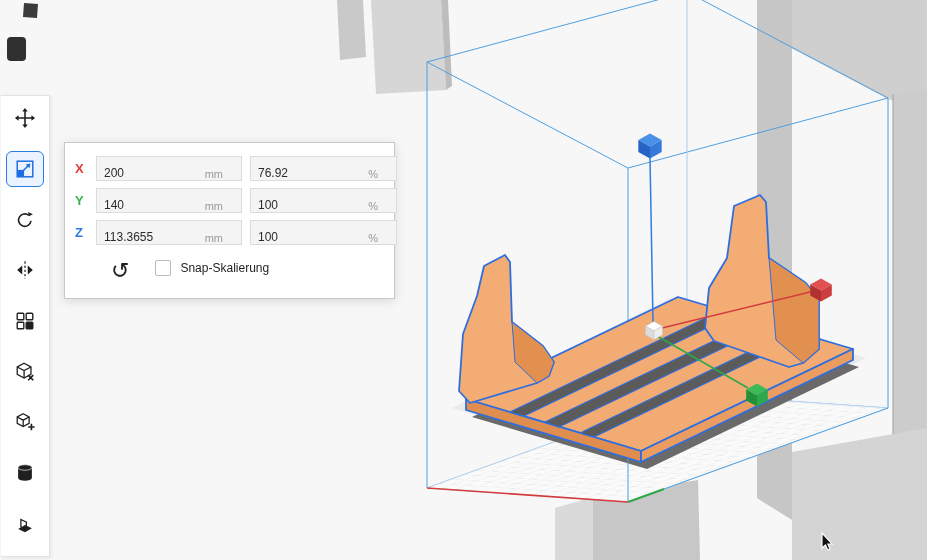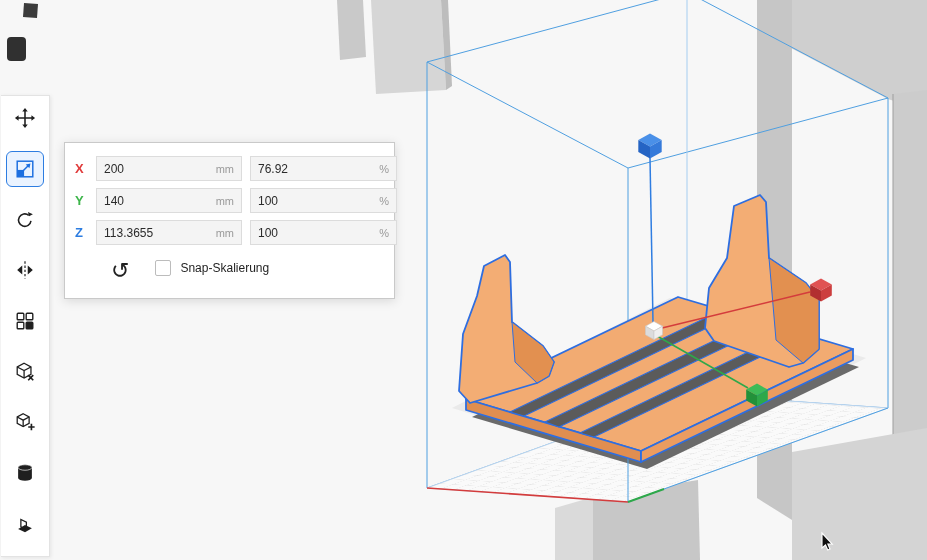--- a/index.html
+++ b/index.html
@@ -22,24 +22,24 @@
   .scale-panel{position:absolute;left:64px;top:142px;width:331px;background:#ffffff;
                border:1px solid #c9c9c9;box-shadow:0 2px 10px rgba(0,0,0,.13);
                padding:13px 12px 16px 10px;box-sizing:border-box;z-index:6;}
   .srow{display:grid;grid-template-columns:13px 146px 147px;column-gap:8px;align-items:center;
         margin-bottom:7px;}
   .axis{font-weight:bold;font-size:13px;text-align:left;}
   .axis.x{color:#e03c3c;}
   .axis.y{color:#3db54a;}
   .axis.z{color:#2d7de1;}
   .field{position:relative;background:#f4f4f4;border:1px solid #dcdcdc;height:25px;
-         display:flex;align-items:center;box-sizing:border-box;}
+         display:flex;align-items:flex-end;box-sizing:border-box;}
   .field input{border:none;background:transparent;font-family:inherit;font-size:12px;
                padding:0 28px 0 7px;width:100%;color:#2b2b2b;outline:none;box-sizing:border-box;}
-  .unit{position:absolute;right:7px;color:#9a9a9a;font-size:11px;pointer-events:none;}
+  .unit{position:absolute;right:18px;color:#9a9a9a;font-size:11px;pointer-events:none;}
   .panel-bottom{display:flex;align-items:flex-start;margin-top:15px;}
   .reset-btn{margin-left:36px;font-size:22px;line-height:22px;background:none;border:none;
              color:#222;cursor:pointer;padding:0;font-family:"DejaVu Sans",sans-serif;}
   .checks{margin-left:26px;display:flex;flex-direction:column;gap:24px;}
   .check{display:flex;align-items:center;gap:9px;font-size:12px;color:#1f1f1f;cursor:pointer;}
   .checkbox{width:14px;height:14px;border:1px solid #bcbcbc;background:#fff;border-radius:2px;
             flex:0 0 auto;}
 </style>
 </head>
 <body>

